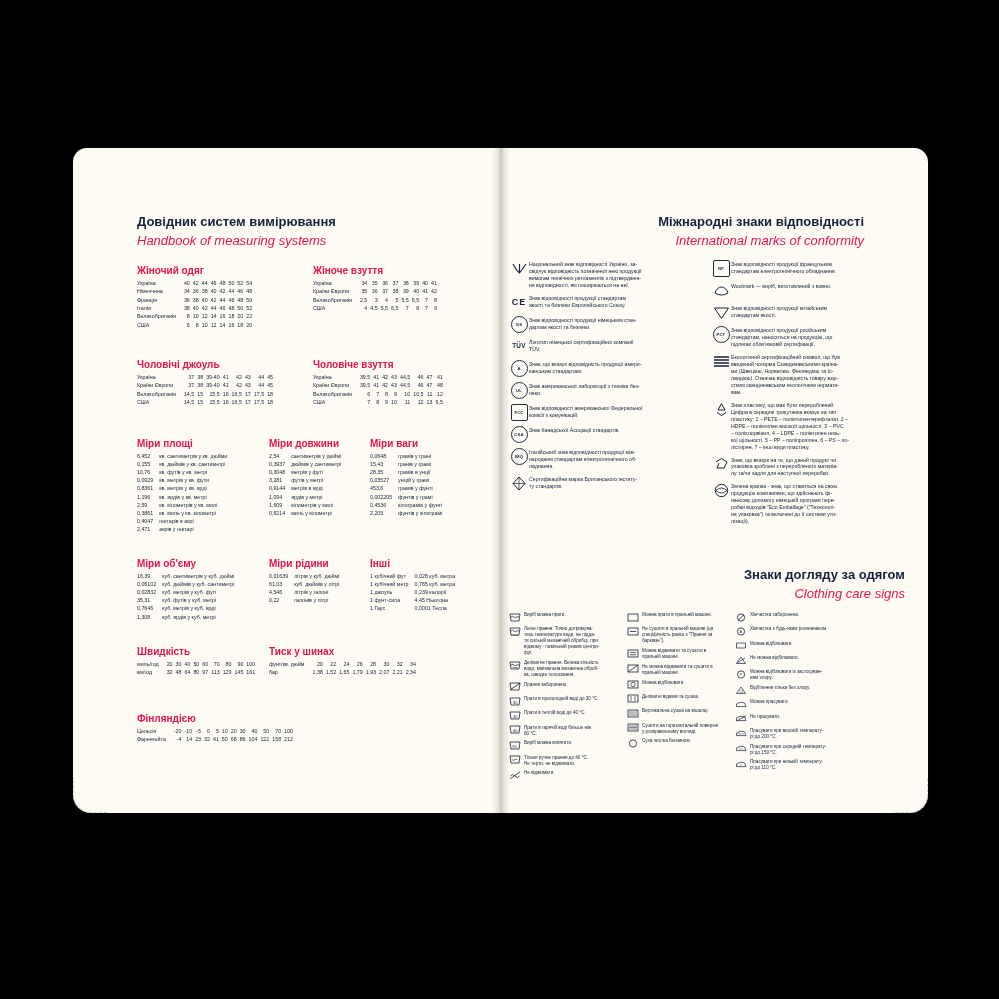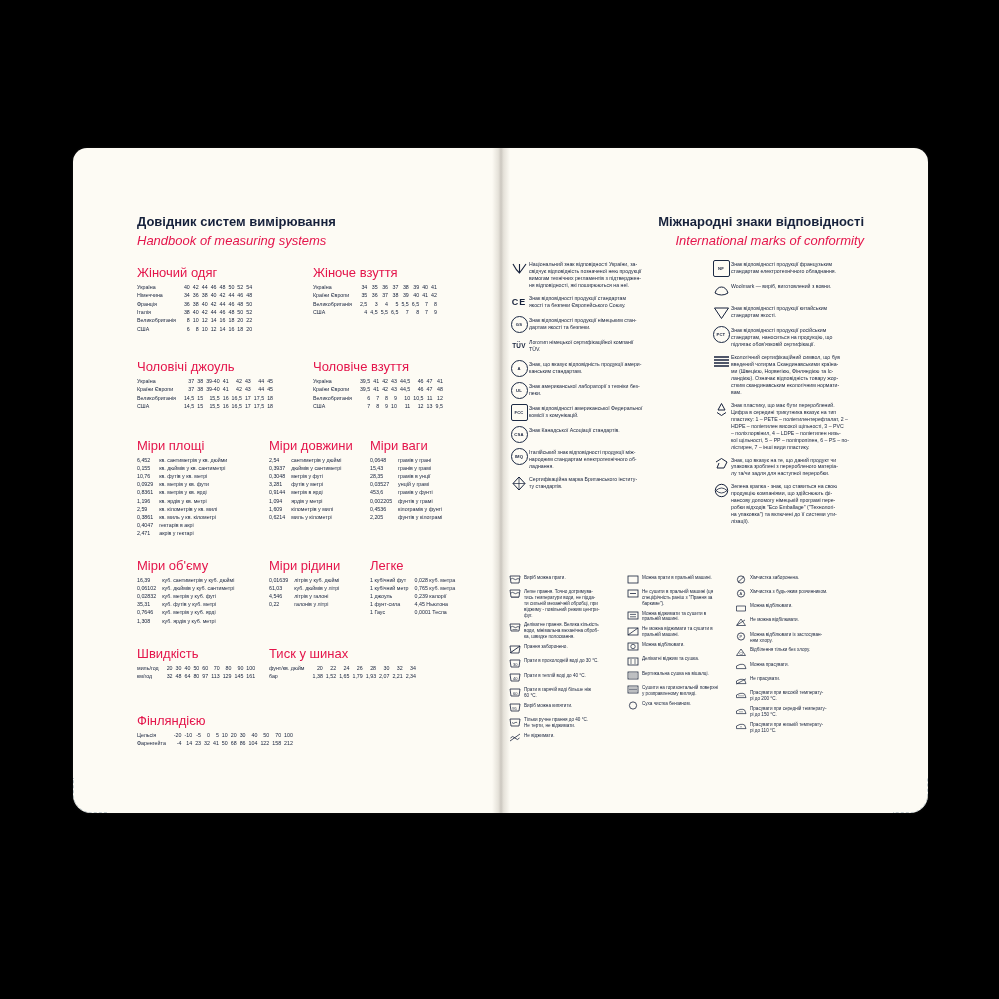--- a/index.html
+++ b/index.html
@@ -23,21 +23,21 @@
 
   .page{position:absolute;top:0;height:100%;}
   .page.left{left:0;width:427px;}
   .page.right{left:428px;width:427px;}
 
   .hdr{position:absolute;font-size:13px;line-height:1.45;}
   .hdr .t1{color:#16213b;font-weight:700;}
   .hdr .t2{color:#e4154b;font-style:italic;}
   .hdr.r{text-align:right;}
 
-  .sect-title{color:#e4154b;font-size:13px;font-weight:400;margin:0 0 3px 0;}
+  .sect-title{color:#e4154b;font-size:10px;font-weight:700;margin:0 0 3px 0;}
 
   table.t{border-collapse:collapse;font-size:5.3px;color:#16213b;}
   table.t td{padding:1.15px 2.2px 1.15px 0;white-space:nowrap;}
   table.t td.lbl{padding-right:5px;}
   table.t td.num{text-align:right;padding-right:0;padding-left:3px;}
 
   .blk{position:absolute;}
 
   table.conv{border-collapse:collapse;font-size:5.3px;color:#16213b;}
   table.conv td{padding:1.05px 0;vertical-align:top;white-space:nowrap;}
@@ -489,21 +489,21 @@
               </tr>
           <tr>
                 <td class="v">0,22</td>
                 <td>галонів у літрі</td>
               </tr>
         </tbody>
           </table>
       </div>
 
       <div class="blk" style="left:297px;top:410px;width:120px;">
-        <div class="sect-title">Легке</div>
+        <div class="sect-title">Інші</div>
         <table class="conv">
             <tbody>
           <tr>
                 <td class="v">1 кубічний фут</td>
                 <td>0,028 куб. метра</td>
               </tr>
           <tr>
                 <td class="v">1 кубічний метр</td>
                 <td>0,765 куб. метра</td>
               </tr>
@@ -790,20 +790,22 @@
 продукцію компаніями, що здійснюють фі-
 нансову допомогу німецькій програмі пере-
 робки відходів "Eco Emballage" ("Технологі-
 на упаковка") та включені до її системи ути-
 лізації).</span>
         </div>
       </div>
 
       <div class="caresect" style="left:8px;top:418px;width:410px;">
         <div class="hdr r" style="position:static;text-align:right;margin-right:14px;margin-bottom:8px;">
+          <div class="t1">Знаки догляду за одягом</div>
+          <div class="t2">Clothing care signs</div>
         </div>
 
         <div class="care-grid">
 
           <div class="care-col">
             <div class="care-item">
                 <span class="ci">
                   <svg width="12" height="9" viewBox="0 0 12 9">
                     <path d="M1 1 L11 1 L10 8 L2 8 Z" fill="none" stroke="#16213b" stroke-width=".8"></path>
                     <path d="M2 4 q1.5-1.3 3 0 q1.5 1.3 3 0 q1-.9 2 0" fill="none" stroke="#16213b" stroke-width=".7"></path>

